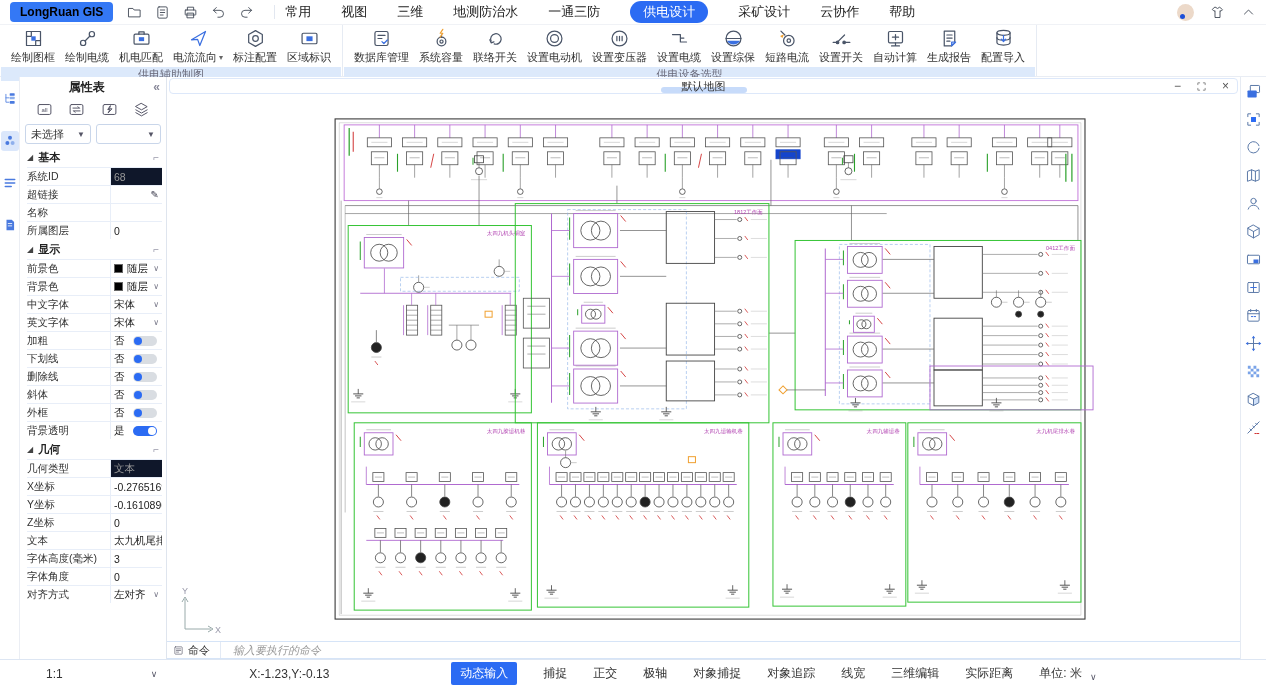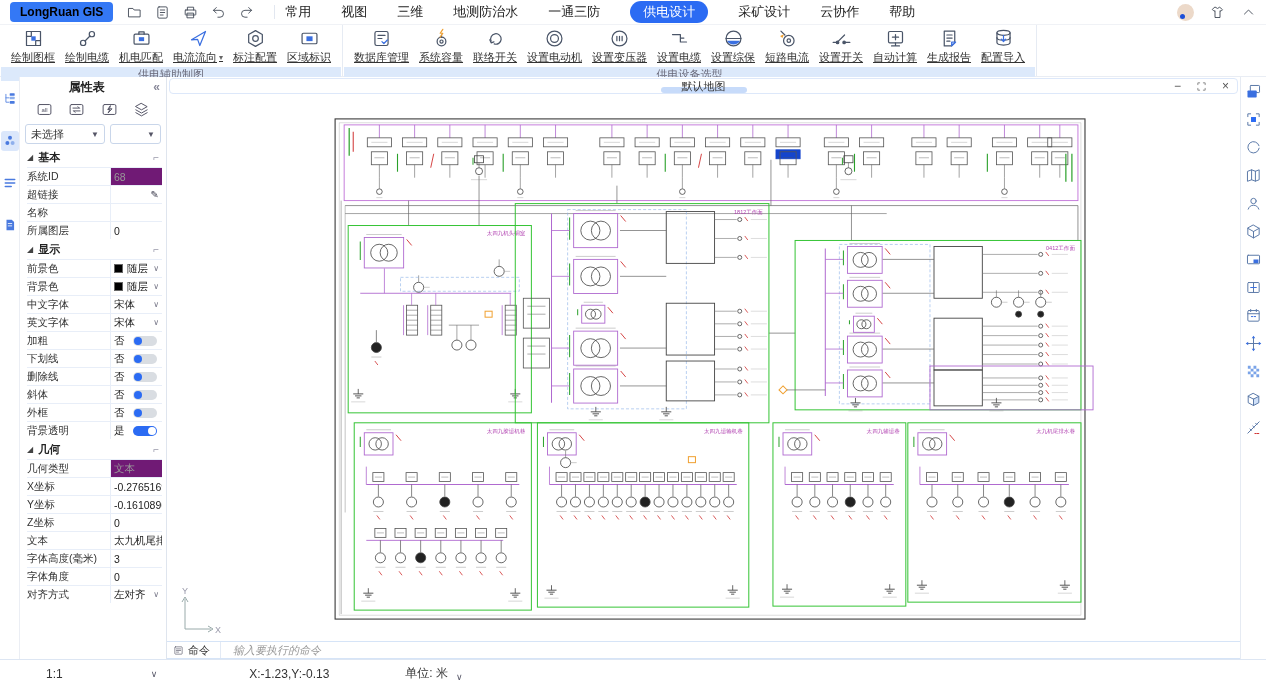--- a/index.html
+++ b/index.html
@@ -16,21 +16,21 @@
   .tabs { display:flex; align-items:center; gap:30px; font-size:13px; color:#222; font-weight:500;}
   .tab { cursor:pointer; white-space:nowrap;}
   .tab.active { background:#2b6bf3; color:#fff; padding:2px 13px; border-radius:11px; font-weight:500;}
   .mright { margin-left:auto; display:flex; align-items:center; gap:16px;}
   .avatar { width:17px; height:17px; border-radius:50%; background:#ecd9c9; position:relative;}
   .avatar i { position:absolute; left:3px; bottom:2px; width:5px; height:5px; border-radius:50%; background:#1d4fd8;}
   .mr-ic { width:15px; height:15px; color:#3c4350;}
 
   
   .ribbon { height:52px; display:flex; align-items:stretch; background:#fff; border-bottom:1px solid #e9edf4;}
-  .rgroup { display:flex; flex-direction:column; border-right:1px solid #e6ebf3;text-decoration:underline;}
+  .rgroup { display:flex; flex-direction:column; border-right:1px solid #e6ebf3;}
   .rbtns { display:flex; align-items:flex-start; padding:1px 6px 0; flex:1;}
   .rbtn { display:flex; flex-direction:column; align-items:center; padding:2px 5px; cursor:pointer; border-radius:3px;}
   .rbtn .ric { width:21px; height:21px; color:#4a5568;}
   .rbtn .rlab { font-size:11px; color:#333; white-space:nowrap; margin-top:1px; display:flex; align-items:center;}
   .caret { font-size:8px; color:#666; margin-left:2px;}
   .rstrip { height:14px; background:#dce9fb; font-size:11px; color:#667; text-align:center; line-height:14px; margin:0 1px;}
 
   
   .main { display:flex; height:582px;}
   .lrail { width:20px; border-right:1px solid #ebeef4; display:flex; flex-direction:column; align-items:center; padding-top:12px; gap:22px;}
@@ -41,29 +41,29 @@
   
   .props { width:147px; border-right:1px solid #dfe5ee; display:flex; flex-direction:column; background:#fff; overflow:hidden;}
   .phead { height:20px; display:flex; align-items:center; font-weight:bold; font-size:12px; color:#222;}
   .phead .pt { flex:1; text-align:center;}
   .phead .pcol { color:#889; margin-right:6px; cursor:pointer; font-size:12px;}
   .pfilters { height:24px; display:flex; align-items:center; justify-content:space-around; padding:0 8px; }
   .pfilters .fi { width:17px; height:17px; color:#556; cursor:pointer;}
   .pselects { height:26px; display:flex; align-items:center; padding:0 5px; gap:5px;}
   .psel { border:1px solid #c9d6ea; border-radius:3px; height:20px; display:flex; align-items:center; font-size:11px; padding:0 5px; color:#333; cursor:pointer;}
   .psel .sc { margin-left:auto; color:#556; font-size:8px;}
-  .psel.s1 { width:80px;} .psel.s2 { flex:1;}
+  .psel.s1 { width:66px;} .psel.s2 { flex:1;}
   .ptable { flex:1; overflow:hidden;}
   .psechead { height:20px; display:flex; align-items:center; gap:5px; padding:0 7px; font-size:11px; font-weight:bold; color:#222;}
   .psechead .tri { font-size:8px; color:#444;}
   .psechead .pin { margin-left:auto; color:#99a; font-size:10px;}
   .prow { display:flex; height:18px; border-top:1px solid #e8eef8; font-size:10.5px; align-items:stretch; margin:0 4px 0 7px;}
   .plabel { width:84px; display:flex; align-items:center; color:#333; border-right:1px solid #e8eef8; white-space:nowrap; overflow:hidden;}
   .pval { flex:1; display:flex; align-items:center; padding:0 3px; color:#222; white-space:nowrap; overflow:hidden;}
-  .pval.ro { background:#701a75; color:#999;}
+  .pval.ro { background:#0f172a; color:#999;}
   .sw { width:9px; height:9px; background:#000; border:1px solid #666; margin-right:4px; flex:none;}
   .chev { margin-left:auto; color:#778; font-size:8px;}
   .pencil { margin-left:auto; color:#445; font-size:10px;}
   .tgl { width:24px; height:10px; border-radius:5px; background:#d9dde2; position:relative; margin-left:8px; cursor:pointer;}
   .tgl i { position:absolute; top:1px; left:1px; width:8px; height:8px; border-radius:50%; background:#2b6bf3;}
   .tgl.on { background:#2b6bf3;}
   .tgl.on i { left:15px; background:#fff;}
 
   
   .canvascol { flex:1; display:flex; flex-direction:column; min-width:0; background:#fff;}
@@ -1474,17 +1474,28 @@
           <path d="M14 20.5h7" stroke="#d03030" stroke-dasharray="2 1.5"></path>
         </svg>
       </span>
     </div>
 </div>
 
 <div class="statusbar">
   <span class="st-zoom">1:1</span>
   <span class="st-zc">∨</span>
   <span class="st-coord">X:-1.23,Y:-0.13</span>
+  <span class="st-toggles" id="sttoggles">
+      <span class="st-t active">动态输入</span>
+      <span class="st-t">捕捉</span>
+      <span class="st-t">正交</span>
+      <span class="st-t">极轴</span>
+      <span class="st-t">对象捕捉</span>
+      <span class="st-t">对象追踪</span>
+      <span class="st-t">线宽</span>
+      <span class="st-t">三维编辑</span>
+      <span class="st-t">实际距离</span>
+    </span>
   <span class="st-unit">
     <span>单位: 米</span>
       <span class="sc">∨</span>
   </span>
 </div>
 
 </body></html>

